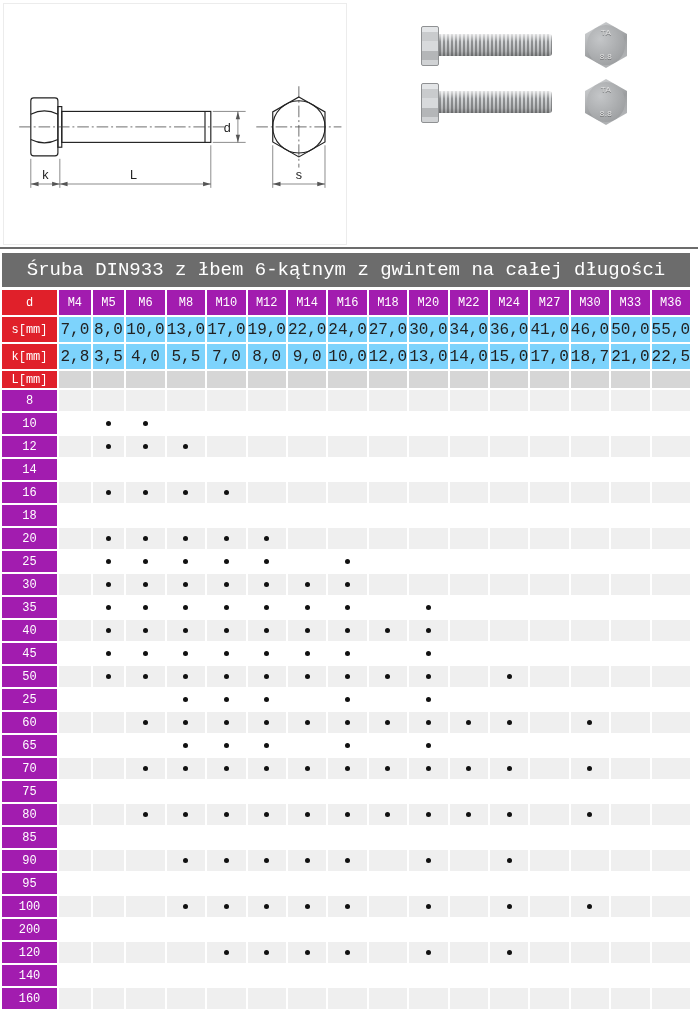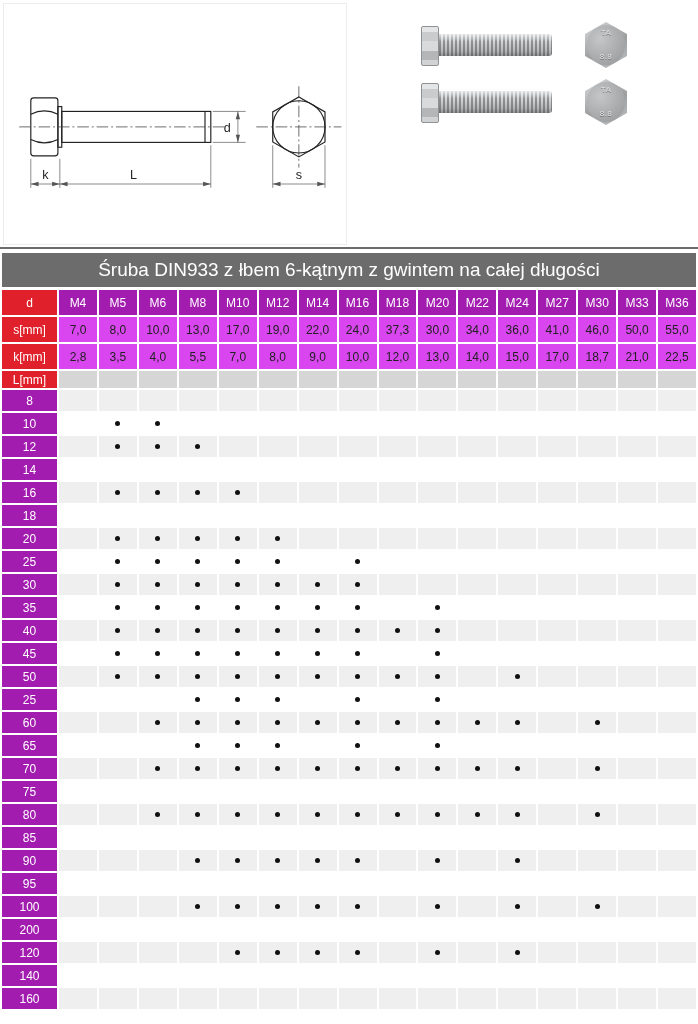--- a/index.html
+++ b/index.html
@@ -37,33 +37,33 @@
   }
   .hex-mark{
     position:absolute;left:0;right:0;text-align:center;font-size:8px;line-height:8px;
     color:#e2e2e2;text-shadow:0 1px 0 #6f7173;letter-spacing:.5px;
   }
   .hex-mark.top{top:7px;}
   .hex-mark.bottom{bottom:7px;}
   
   .top-rule{height:2px;background:#6c6c6c;margin:0;}
   
-  .table-block{margin:4px 2px 0 2px;}
+  .table-block{margin:4px 8px 0 2px;font-family:Liberation Mono, monospace;}
   .table-title{
     height:34px;line-height:34px;background:#6c6c6c;color:#fff;
     text-align:center;font-size:19px;margin-bottom:3px;
   }
   .grid{display:grid;grid-template-columns:55px repeat(16,1fr);gap:2px;background:#fff;}
   .cell{display:flex;align-items:center;justify-content:center;font-size:12px;}
   .h-head{height:25px;}
   .h-L{height:17px;}
   .h-data{height:21px;}
   .red{background:#e0202a;color:#fff;font-size:12px;}
   .dark{background:#a21caf;color:#fff;}
-  .val{background:#d946ef;color:#222;font-size:12px;}
+  .val{background:#7dd3fc;color:#222;font-size:16px;}
   .lrow{background:#d6d6d6;}
   .zebra{background:#efefef;}
   .white{background:#ffffff;}
   .dot{width:5px;height:5px;border-radius:50%;background:#111;display:block;}
 </style>
 </head>
 <body>
 
 <div class="page">
 
@@ -173,21 +173,21 @@
         <div class="cell dark h-head">M36</div>
         <div class="cell red h-head">s[mm]</div>
         <div class="cell val h-head">7,0</div>
         <div class="cell val h-head">8,0</div>
         <div class="cell val h-head">10,0</div>
         <div class="cell val h-head">13,0</div>
         <div class="cell val h-head">17,0</div>
         <div class="cell val h-head">19,0</div>
         <div class="cell val h-head">22,0</div>
         <div class="cell val h-head">24,0</div>
-        <div class="cell val h-head">37,3</div>
+        <div class="cell val h-head">27,0</div>
         <div class="cell val h-head">30,0</div>
         <div class="cell val h-head">34,0</div>
         <div class="cell val h-head">36,0</div>
         <div class="cell val h-head">41,0</div>
         <div class="cell val h-head">46,0</div>
         <div class="cell val h-head">50,0</div>
         <div class="cell val h-head">55,0</div>
         <div class="cell red h-head">k[mm]</div>
         <div class="cell val h-head">2,8</div>
         <div class="cell val h-head">3,5</div>

